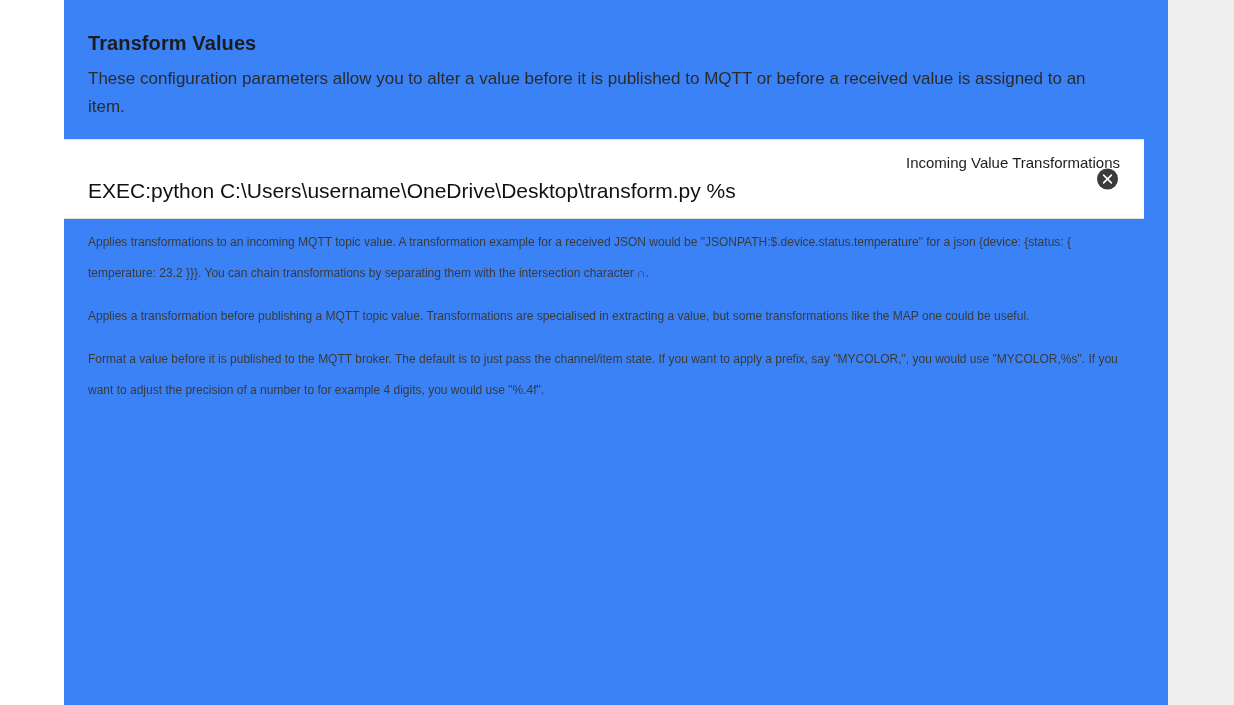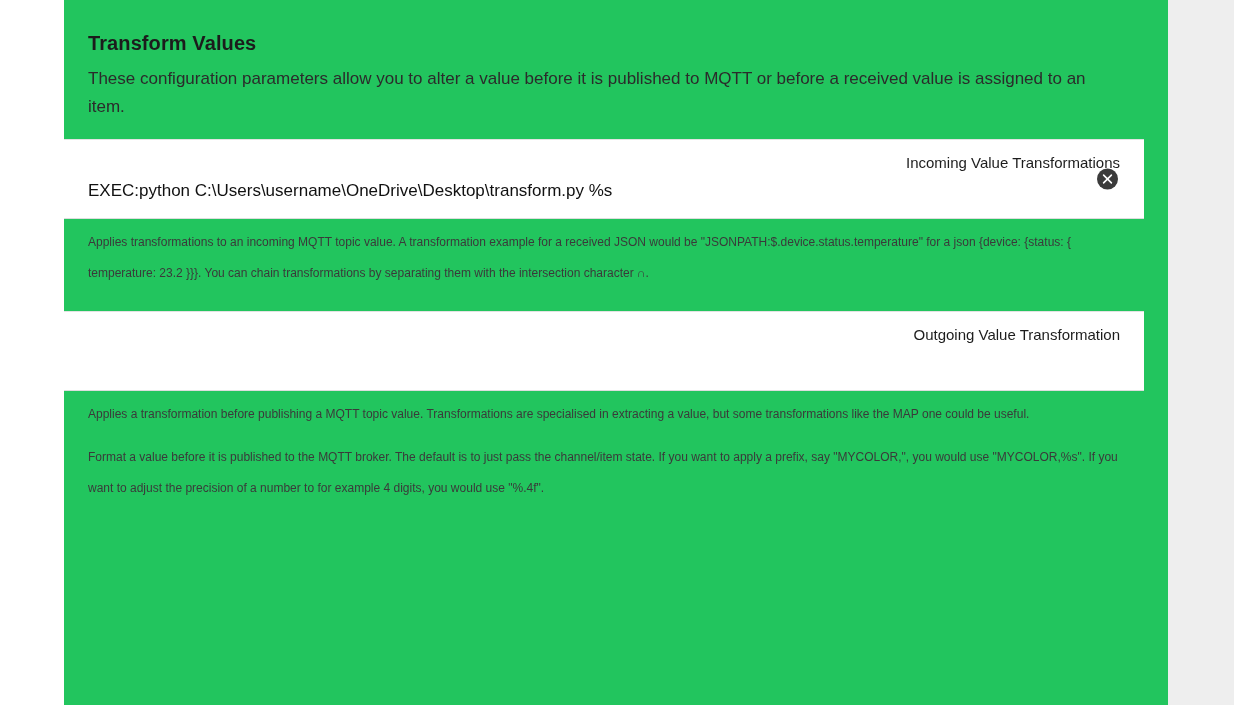--- a/index.html
+++ b/index.html
@@ -9,21 +9,21 @@
     width: 1234px;
     height: 705px;
     background: #eeeeee;
     font-family: "Liberation Sans", sans-serif;
     overflow: hidden;
   }
   .page {
     position: relative;
     width: 1168px;
     height: 705px;
-    background: #22c55e;
+    background: #3b82f6;
   }
   .left-gutter {
     position: absolute;
     left: 0; top: 0;
     width: 64px; height: 705px;
     background: #ffffff;
   }
   .content {
     position: absolute;
     left: 64px;
@@ -58,21 +58,21 @@
     padding: 10px 24px 12px 24px;
   }
   .field-label {
     font-size: 15px;
     color: #1d1d1d;
     line-height: 22px;
     padding-top: 2px;
     text-align: right;
   }
   .field-value {
-    font-size: 17px;
+    font-size: 21px;
     color: #111111;
     line-height: 30px;
     min-height: 30px;
     padding-top: 2px;
     outline: none;
     white-space: nowrap;
     overflow: hidden;
   }
   .field-value.empty { min-height: 32px; }
   .clear-btn {
@@ -117,22 +117,18 @@
       <div class="field-label">Incoming Value Transformations</div>
       <div class="field-value" contenteditable="false" placeholder="" style="">EXEC:python C:\Users\username\OneDrive\Desktop\transform.py %s</div>
       <button class="clear-btn" aria-label="clear">
         <svg width="11" height="11" viewBox="0 0 11 11">
           <path d="M1.6 1.6 L9.4 9.4 M9.4 1.6 L1.6 9.4" stroke="#ffffff" stroke-width="1.6" stroke-linecap="round"></path>
         </svg>
       </button>
     </div>
     <p class="help-text">Applies transformations to an incoming MQTT topic value. A transformation example for a received JSON would be "JSONPATH:$.device.status.temperature" for a json {device: {status: { temperature: 23.2 }}}. You can chain transformations by separating them with the intersection character ∩.</p>
 
-    <div class="field-block">
-      <div class="field-label">Outgoing Value Transformation</div>
-      <div class="field-value empty" contenteditable="false" placeholder="" style=""></div>
-    </div>
     <p class="help-text narrow">Applies a transformation before publishing a MQTT topic value. Transformations are specialised in extracting a value, but some transformations like the MAP one could be useful.</p>
 
     <p class="help-text">Format a value before it is published to the MQTT broker. The default is to just pass the channel/item state. If you want to apply a prefix, say "MYCOLOR,", you would use "MYCOLOR,%s". If you want to adjust the precision of a number to for example 4 digits, you would use "%.4f".</p>
 
   </div>
 </div>
 
 </body></html>

